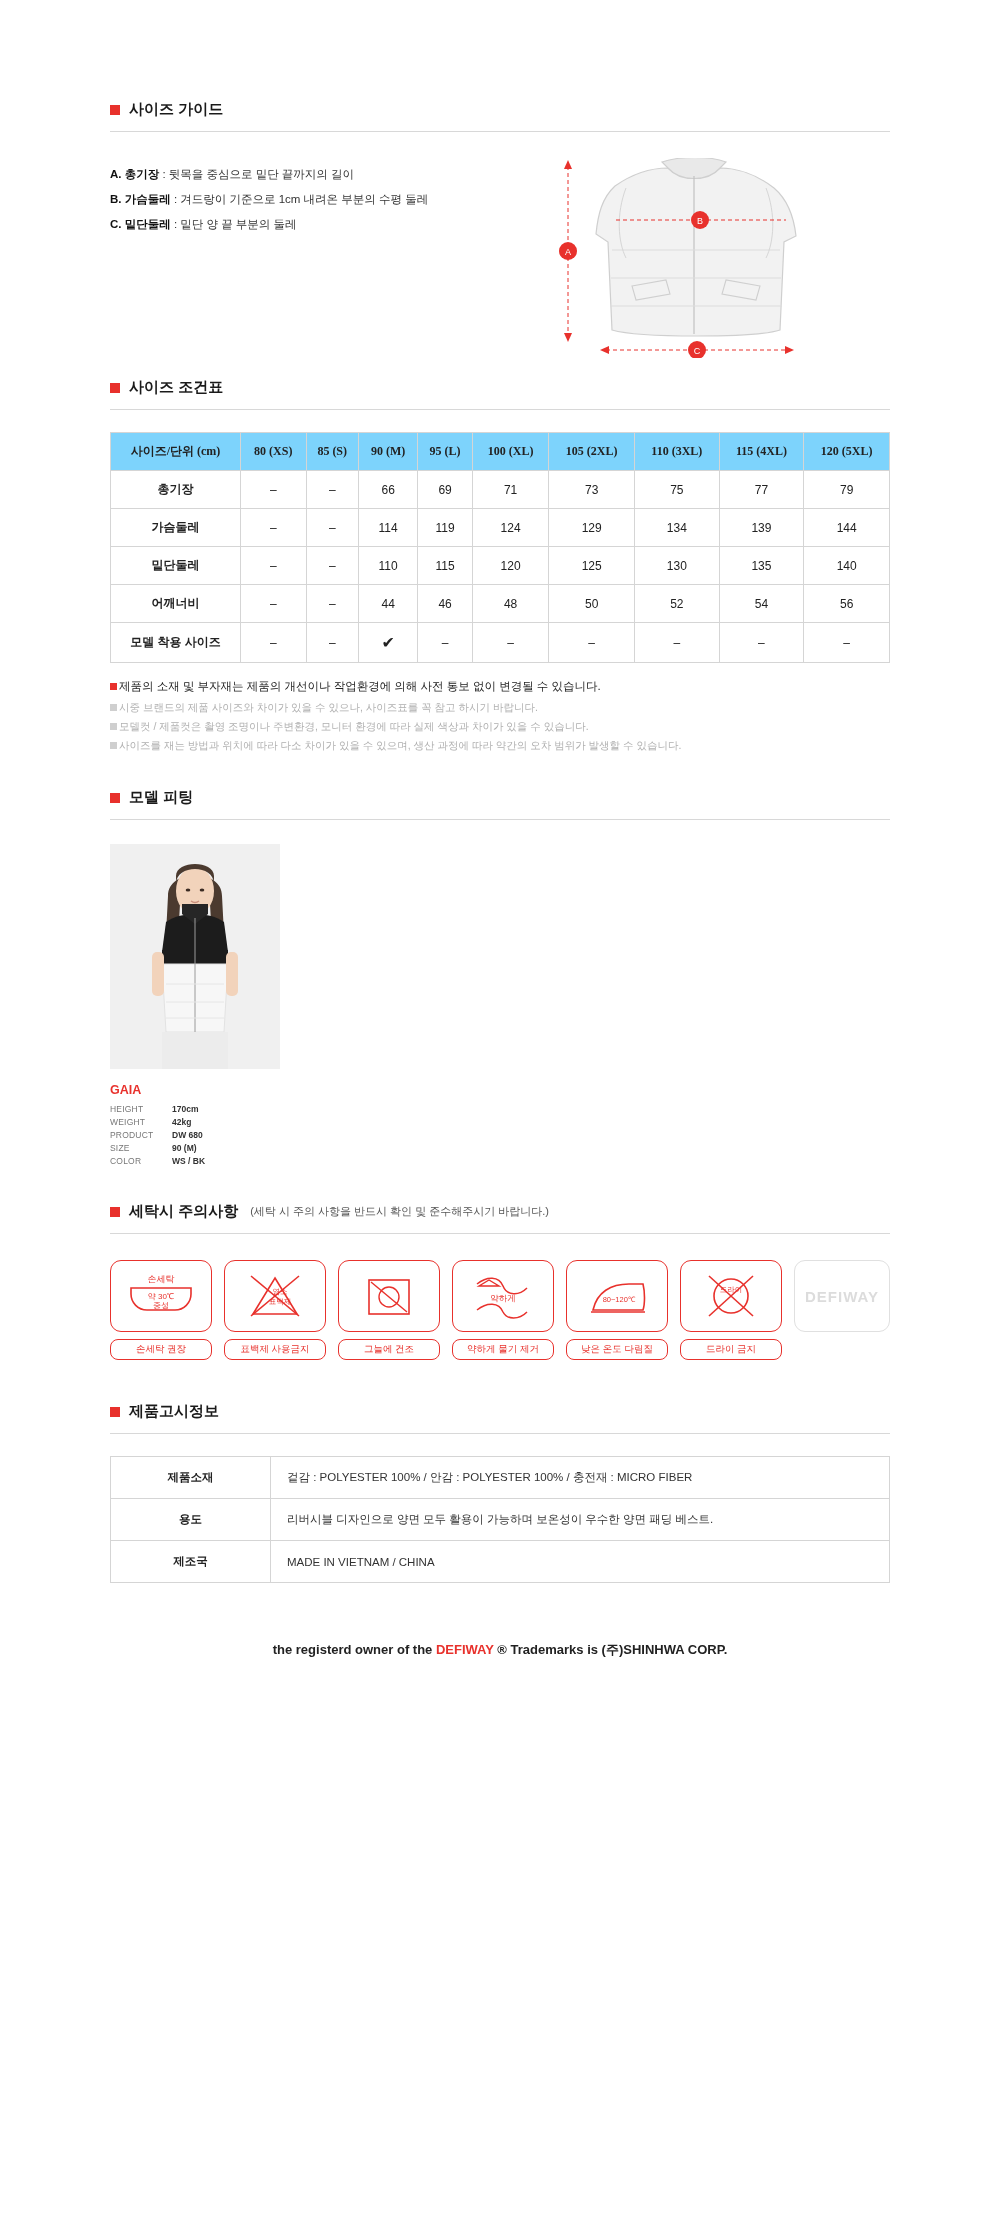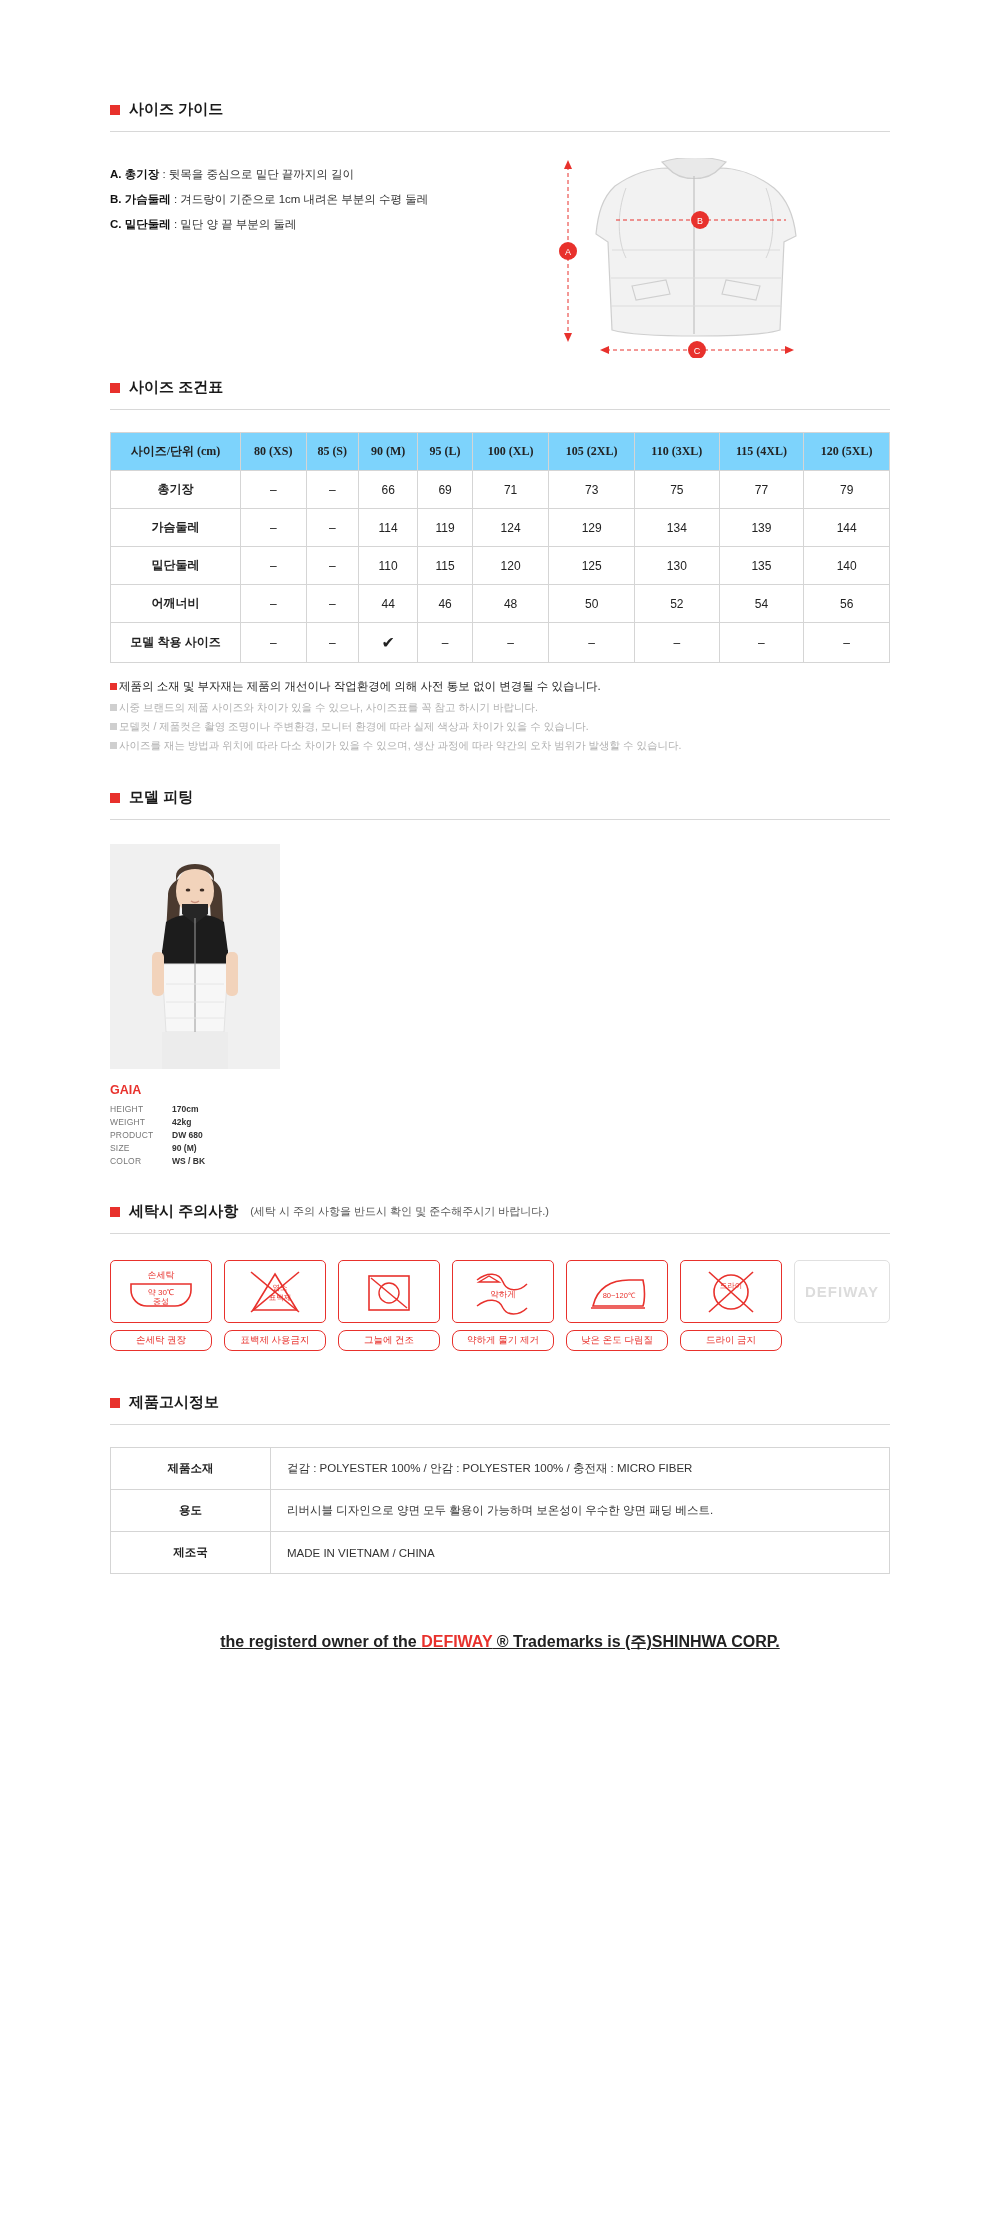--- a/index.html
+++ b/index.html
@@ -98,21 +98,21 @@
     color: #e8312c; font-weight: 700; font-size: 12.5px; margin-bottom: 7px;
   }
   .spec-row { display: flex; font-size: 8.5px; color: #777; margin-bottom: 3px; }
   .spec-k { width: 62px; letter-spacing: .2px; }
   .spec-v { color: #333; font-weight: 700; }
 
   
   .care-row { display: flex; gap: 12px; margin-top: 26px; }
   .care-item { width: 118px; }
   .care-box {
-    height: 63px; border: 1.4px solid #e8312c; border-radius: 5px;
+    height: 72px; border: 1.4px solid #e8312c; border-radius: 11px;
     position: relative; display: flex; align-items: center; justify-content: center;
   }
   .care-box.plain { border-color: #e0e0e0; }
   .care-label {
     margin-top: 7px; border: 1px solid #e8312c; color: #e8312c;
     font-size: 9.5px; text-align: center; padding: 3px 13px; border-radius: 8px;
   }
   .brand-ghost { color: #dcdcdc; font-weight: 800; font-size: 15px; letter-spacing: 1px; }
 
   
@@ -122,22 +122,22 @@
   .info-table th {
     width: 160px; border: 1px solid #d5d5d5; font-weight: 700; padding: 13px 4px;
     text-align: center; color: #222; background: #fff;
   }
   .info-table td {
     border: 1px solid #d5d5d5; padding: 13px 16px; color: #333;
   }
 
   
   .footer {
-    margin-top: 58px; text-align: center; font-size: 16px; color: #222;
-    padding-bottom: 40px; font-weight: 700; text-decoration: underline;
+    margin-top: 58px; text-align: center; font-size: 13px; color: #222;
+    padding-bottom: 40px; font-weight: 700;
   }
   .footer .red { color: #e8312c; }
 </style>
 </head>
 <body>
 
 <div class="page">
 
 
   <div class="section" style="margin-top:100px;">

